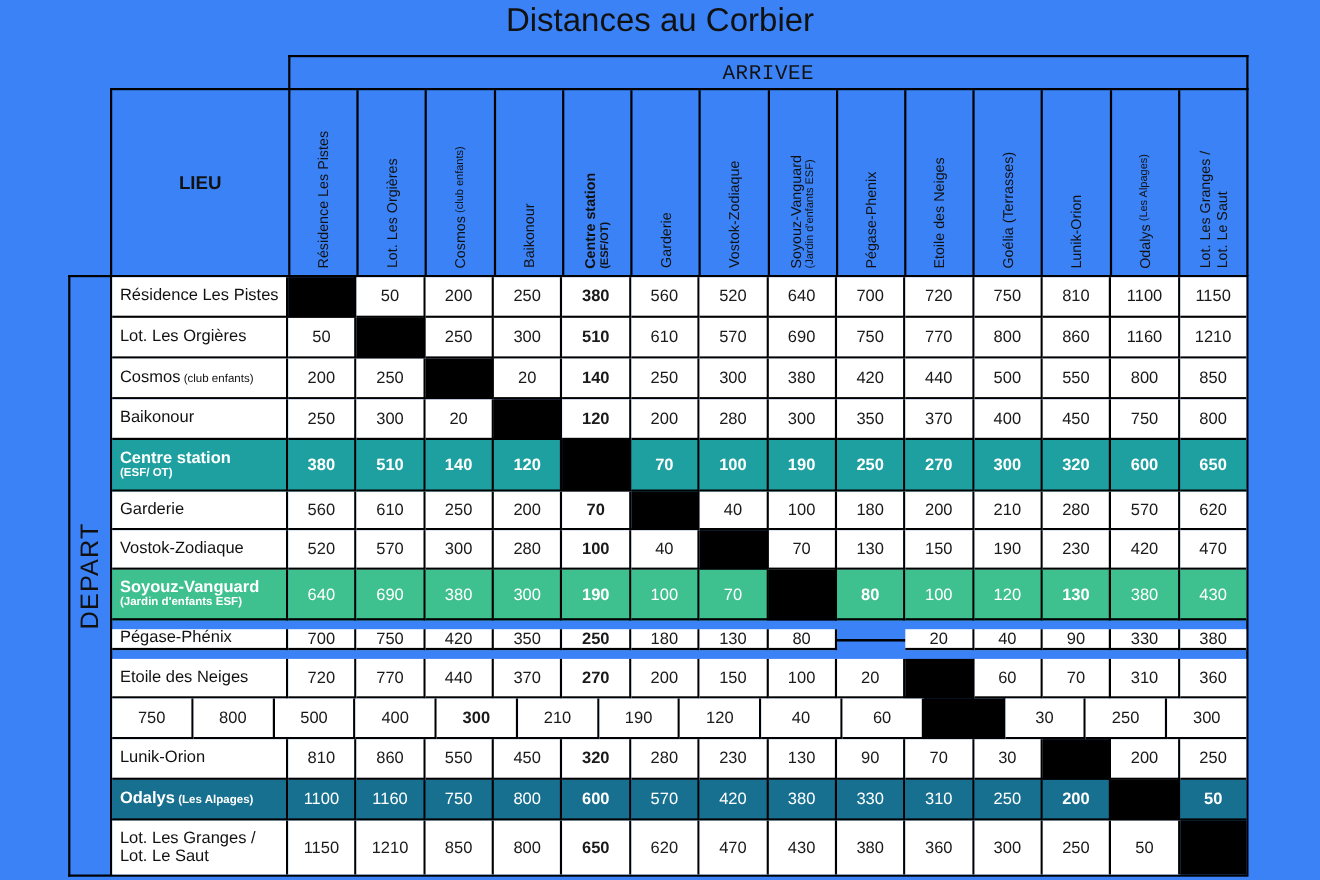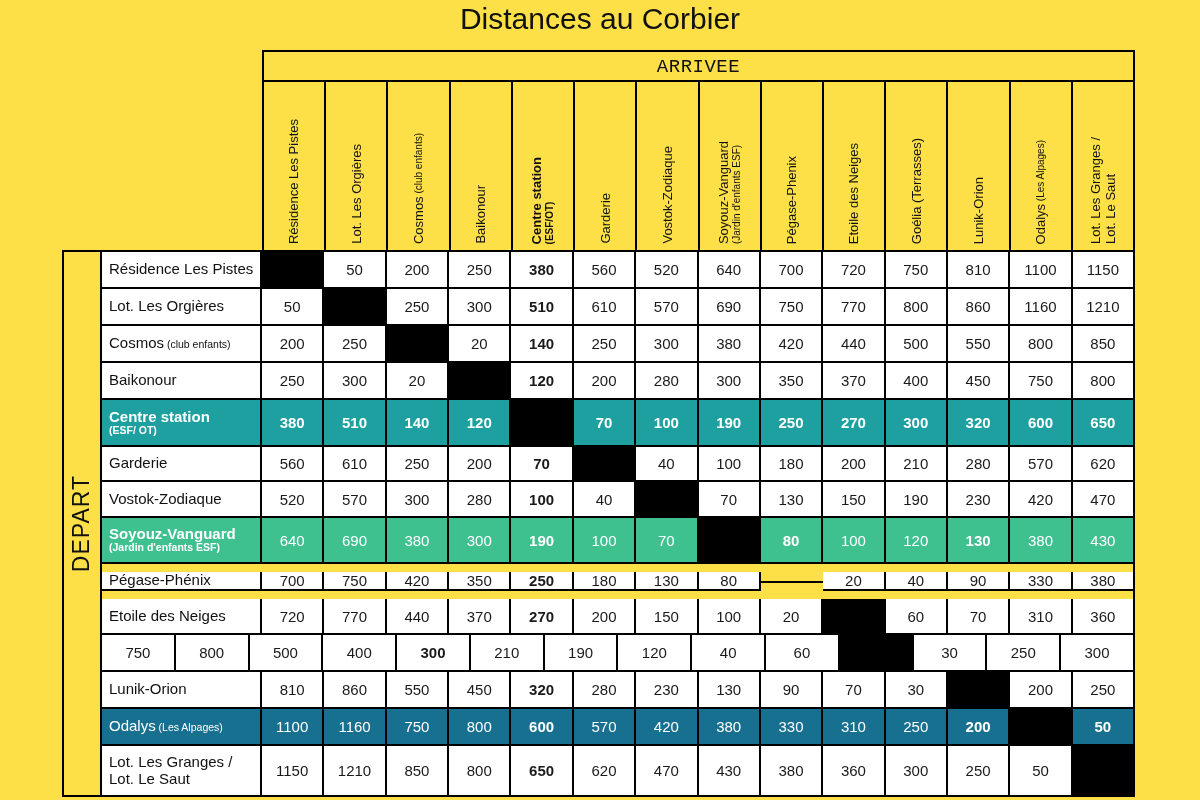--- a/index.html
+++ b/index.html
@@ -1,17 +1,17 @@
 <!DOCTYPE html>
 <html style="--teal: #1ea0a0; --green: #3ec08f; --darkteal: #17708f;"><head>
 <meta charset="utf-8">
 <style>
   html,body{margin:0;padding:0;background:#fff;}
   body{width:1200px;height:800px;position:relative;font-family:"Liberation Sans",sans-serif;color:#111;}
-  .page{position:absolute;inset:0;background:#fde047;overflow:hidden;}
+  .page{position:absolute;inset:0;background:#3b82f6;overflow:hidden;}
   .title{position:absolute;top:2px;left:0;width:1200px;text-align:center;font-size:30px;color:#111;}
   .arrivee{position:absolute;left:262px;top:50px;width:873px;height:31px;box-sizing:border-box;
     border:2px solid #000;border-bottom:none;display:flex;align-items:center;justify-content:center;
     font-size:19px;letter-spacing:.5px;font-family:Liberation Mono, monospace;}
   .lieu{position:absolute;left:100px;top:80px;width:162px;height:171px;box-sizing:border-box;
     border:2px solid #000;border-right:none;border-bottom:none;display:flex;align-items:center;justify-content:center;
     font-weight:bold;font-size:17px;}
   .colheads{position:absolute;left:262px;top:80px;width:873px;height:171px;box-sizing:border-box;
     border:2px solid #000;border-bottom:none;display:flex;}
   .colcell{flex:1;box-sizing:border-box;border-right:2px solid #000;display:flex;align-items:flex-end;
@@ -42,28 +42,29 @@
   .cell:last-child{border-right:none;}
   .row:last-child .cell,.row:last-child .namecell{border-bottom:none;}
   .bold{font-weight:bold;}
   .diag{background:#000 !important;}
   .row.hl-teal .cell,.row.hl-teal .namecell{background:var(--teal,#1ea0a0);color:#fff;}
   .row.hl-teal .cell{font-weight:bold;}
   .row.hl-teal .namecell{font-weight:bold;}
   .row.hl-green .cell,.row.hl-green .namecell{background:var(--green,#3ec08f);color:#fff;}
   .row.hl-green .namecell{font-weight:bold;}
   .row.hl-darkteal .cell,.row.hl-darkteal .namecell{background:var(--darkteal,#17708f);color:#fff;}
-  .row.hl-darkteal .namecell{font-weight:normal;}
+  .row.hl-darkteal .namecell{font-weight:bold;}
 </style>
 </head>
 <body>
 
 <div class="page">
   <div class="title">Distances au Corbier</div>
   <div class="arrivee">ARRIVEE</div>
+  <div class="lieu">LIEU</div>
   <div class="colheads" id="colheads">
       <div class="colcell">
         <div class="vtext">
           <div>Résidence Les Pistes</div>
         </div>
       </div>
       <div class="colcell">
         <div class="vtext">
           <div>Lot. Les Orgières</div>
         </div>

